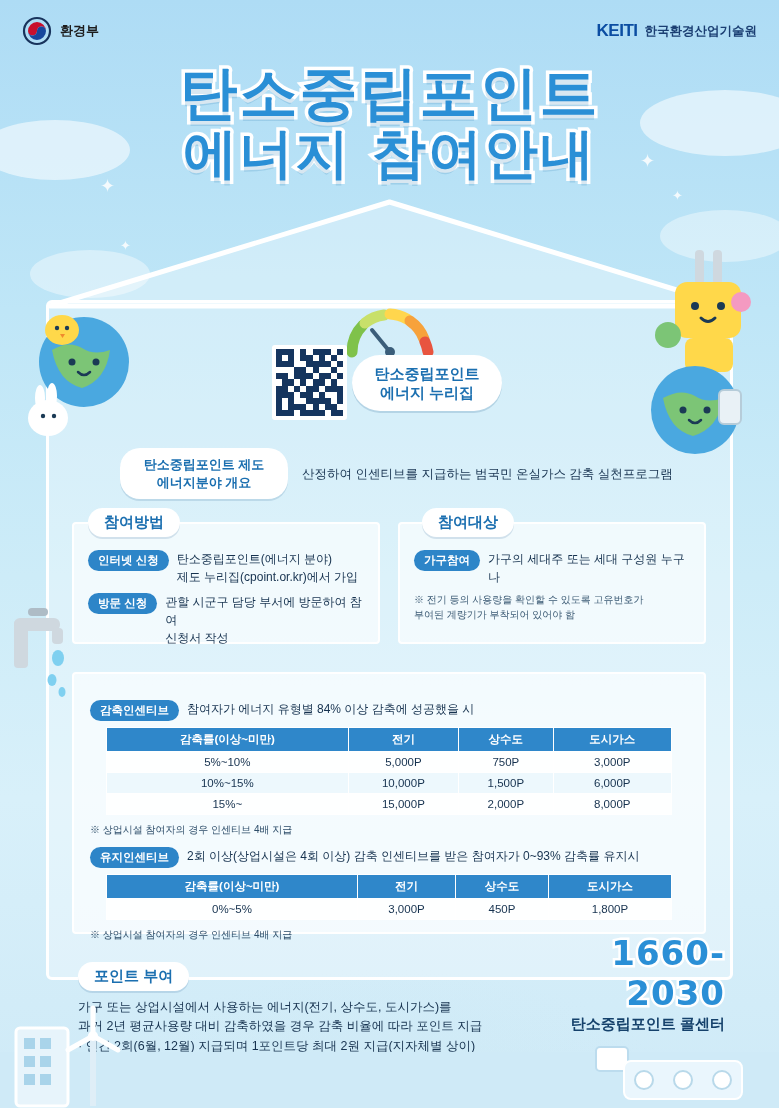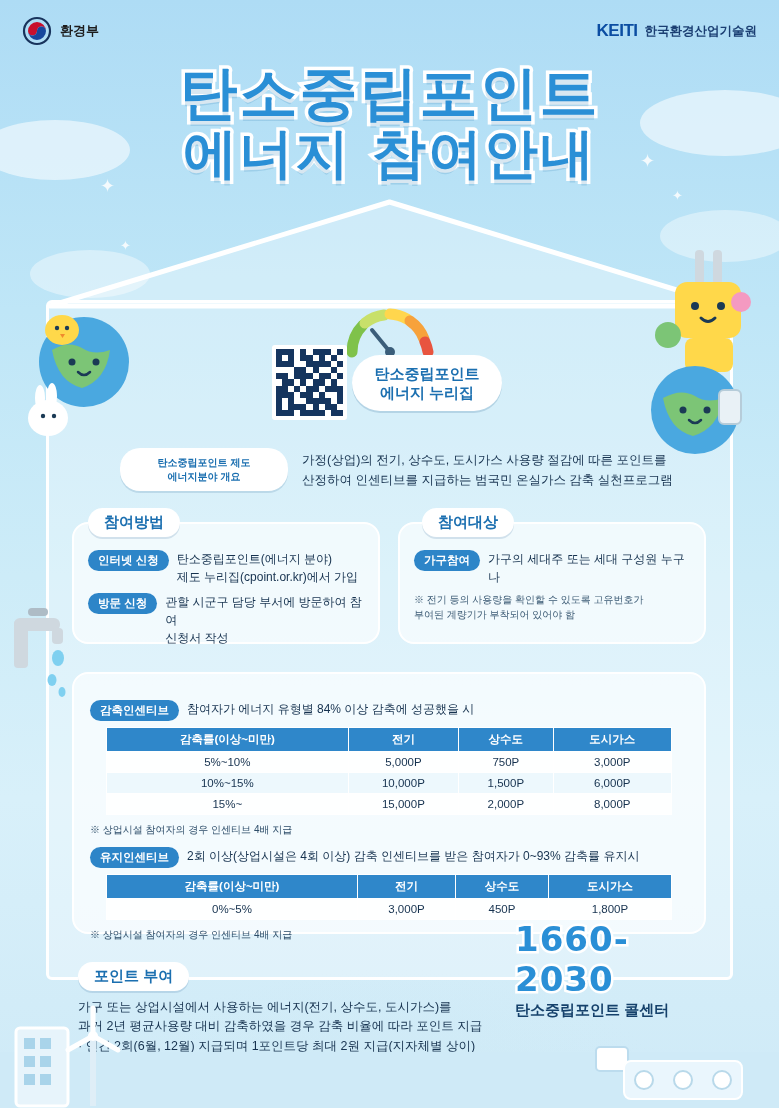--- a/index.html
+++ b/index.html
@@ -78,29 +78,29 @@
     background: #ffffff; border-radius: 28px;
     display: flex; flex-direction: column; align-items: center; justify-content: center;
     box-shadow: 0 2px 0 rgba(30,90,140,.18);
   }
   .nuri-pill span { font-size: 15px; font-weight: bold; color: #1b6fb0; line-height: 1.3; }
 
   
   .overview { position: absolute; left: 120px; top: 448px; width: 560px; display: flex; gap: 14px; align-items: center; }
   .ov-label {
     flex: 0 0 168px; background: #ffffff; border-radius: 20px; padding: 8px 6px;
-    text-align: center; font-size: 10px; font-weight: bold; color: #1b6fb0; line-height: 1.35;
+    text-align: center; font-size: 13px; font-weight: bold; color: #1b6fb0; line-height: 1.35;
     box-shadow: 0 2px 0 rgba(30,90,140,.15);
   }
   .ov-text { font-size: 12.5px; color: #16324f; line-height: 1.6; }
 
   
   .card {
     position: absolute; background: rgba(255,255,255,0.62);
-    border: 2px solid #ffffff; border-radius: 16px;
+    border: 2px solid #ffffff; border-radius: 4px;
   }
   .card-title {
     position: absolute; top: -16px; left: 14px;
     background: #ffffff; border-radius: 16px; padding: 5px 16px;
     font-size: 15px; font-weight: bold; color: #1b6fb0;
     box-shadow: 0 2px 0 rgba(30,90,140,.15);
   }
 
   .tagrow { display: flex; gap: 8px; align-items: flex-start; margin-bottom: 7px; }
   .tag {
@@ -114,21 +114,21 @@
   table { border-collapse: collapse; width: 100%; }
   th, td { text-align: center; font-size: 11.5px; padding: 4px 0; border: 1px solid #ffffff; color: #16324f; }
   th { background: #2f87ca; color: #ffffff; font-weight: bold; font-size: 11.5px; }
   td { background: rgba(255,255,255,0.85); text-align: center; }
   tr:nth-child(even) td { background: rgba(236,247,253,0.9); }
 
   .footnote { font-size: 10px; color: #2c4c68; margin-top: 8px; }
 
   
   .cc {
-    position: absolute; right: 54px; bottom: 88px; width: 210px; text-align: left;
+    position: absolute; right: 54px; bottom: 74px; width: 210px; text-align: right;
   }
   .cc-num {
     font-family: "DejaVu Sans", sans-serif;
     font-size: 34px; font-weight: bold; color: #2a8fd6;
     -webkit-text-stroke: 5px #ffffff; paint-order: stroke fill;
     letter-spacing: 1px;
   }
   .cc-label { font-size: 15px; font-weight: bold; color: #15416b; margin-top: 2px; }
 
   
@@ -329,21 +329,20 @@
     <span>탄소중립포인트</span>
     <span>에너지 누리집</span>
   </div>
 
   <div class="overview">
     <div class="ov-label">
       <div>탄소중립포인트 제도</div>
       <div>에너지분야 개요</div>
     </div>
     <div>
-      <div class="ov-text">가정(상업)의 전기, 상수도, 도시가스 사용량 절감에 따른 포인트를</div>
       <div class="ov-text">산정하여 인센티브를 지급하는 범국민 온실가스 감축 실천프로그램</div>
     </div>
   </div>
 
   <div class="card" style="left:72px; top:522px; width:308px; height:122px;">
     <div class="card-title">참여방법</div>
     <div style="padding:26px 14px 10px 14px;">
       <div class="tagrow">
         <span class="tag">인터넷 신청</span>
         <span class="tagtext" style="white-space:pre-line">탄소중립포인트(에너지 분야)

